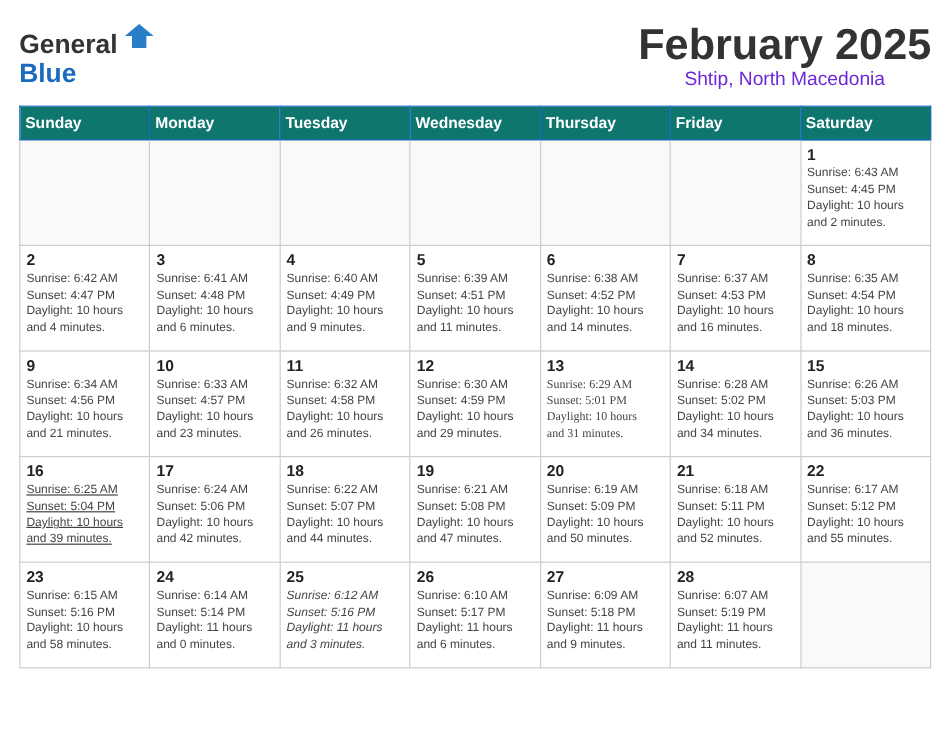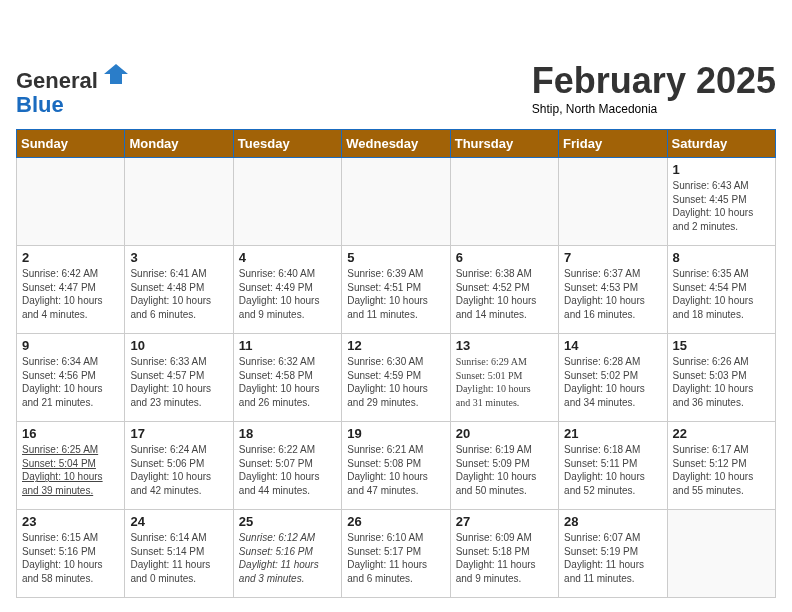--- a/index.html
+++ b/index.html
@@ -8,57 +8,56 @@
       background: #fff;
       width: 792px;
       min-height: 612px;
       padding: 16px;
     }
     .header {
       display: flex;
       justify-content: space-between;
       align-items: flex-start;
       margin-bottom: 12px;
-      margin-top: 44px;
     }
     .logo {
       display: flex;
       align-items: center;
     }
     .logo-text {
       font-size: 22px;
       font-weight: bold;
       line-height: 1.1;
     }
     .logo-general { color: #333; }
     .logo-blue { color: #1a6bbf; }
     .logo-icon {
       width: 28px;
       height: 28px;
       margin-left: 4px;
     }
     .title-block {
-      text-align: left;
+      text-align: center;
     }
     .month-title {
       font-size: 36px;
       font-weight: bold;
       color: #333;
     }
     .location {
-      font-size: 12px;
-      color: #000000;
+      font-size: 16px;
+      color: #6d28d9;
     }
     .calendar {
       width: 100%;
       border-collapse: collapse;
       border: 1px solid #ccc;
     }
     .calendar th {
-      background: #a16207;
+      background: #0f766e;
       color: #fff;
       font-size: 13px;
       font-weight: bold;
       padding: 6px 4px;
       text-align: left;
       border: 1px solid #1a6bbf;
     }
     .calendar td {
       vertical-align: top;
       border: 1px solid #ccc;

